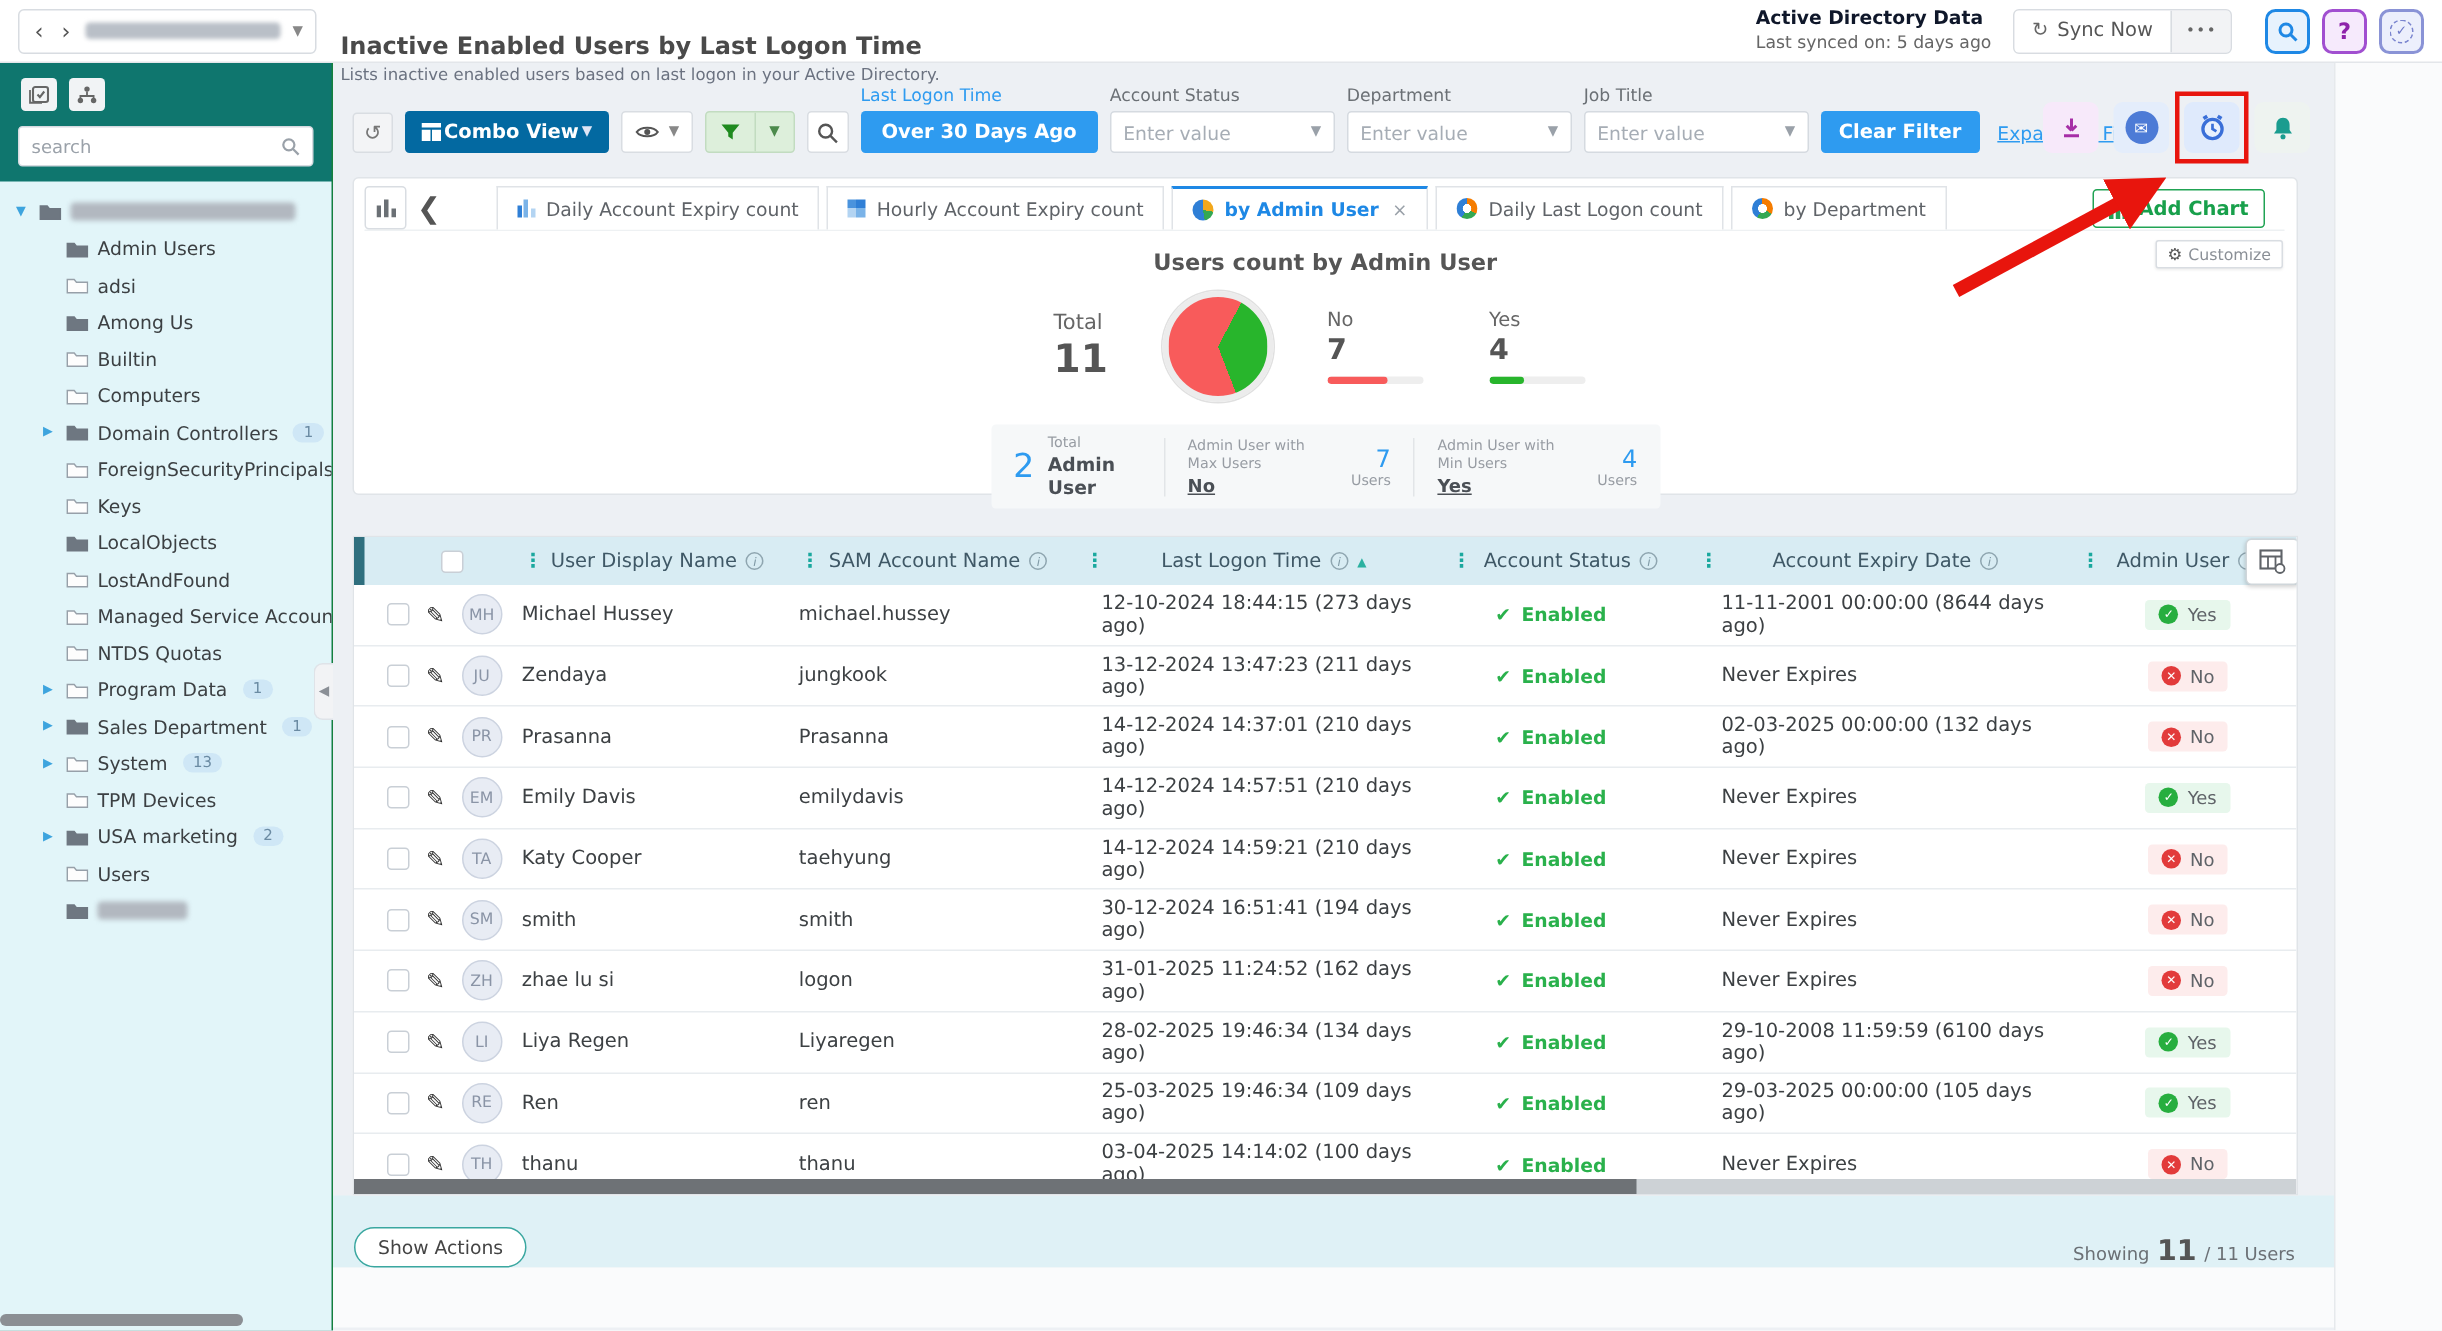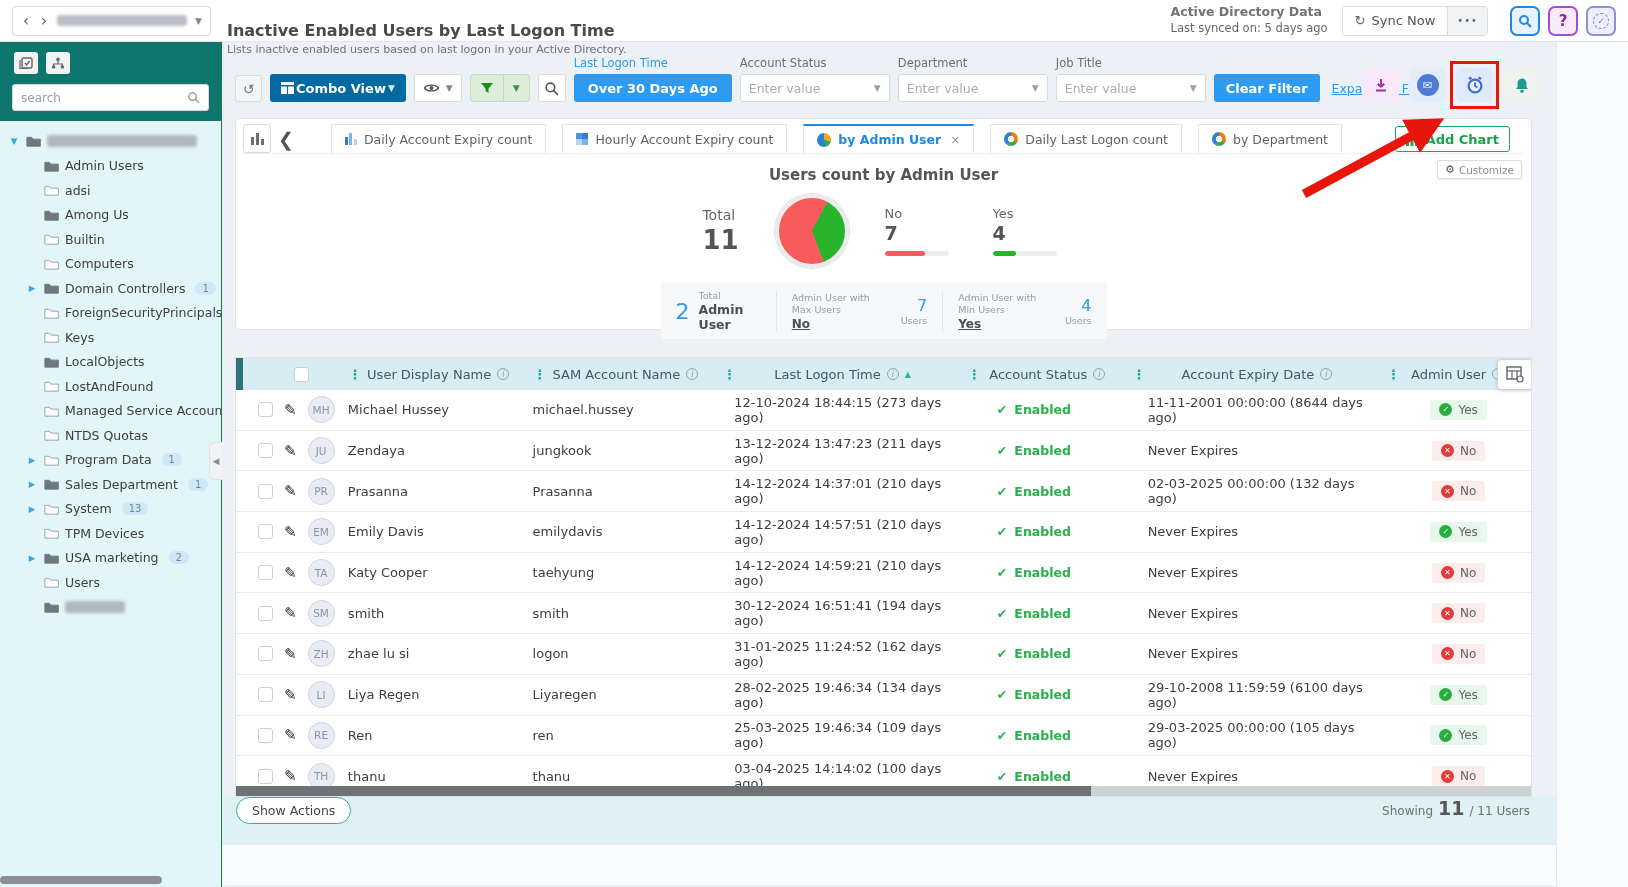--- a/index.html
+++ b/index.html
@@ -10,21 +10,21 @@
   .topbar { height:42px; display:flex; align-items:center; padding:0 12px; background:#fff; border-bottom:1px solid #e3e6ea; position:relative; z-index:5;}
   .navgroup { display:flex; align-items:center; height:30px; border:1px solid #d8dce1; border-radius:4px; background:#fff; padding:0 8px; gap:8px; }
   .navbtn { color:#555; font-size:15px; cursor:pointer; padding:0 2px; }
   .blob { display:inline-block; background:#b9bfc7; border-radius:3px; height:11px; filter:blur(1.5px); }.blob.w130{width:130px}
   .caret { font-size:9px; color:#888; }
   .titleblock { margin-left:16px;margin-top:36px; }
   .titleblock h1 { font-size:16px; font-weight:bold; color:#4a4a4a; line-height:1.2; }
   .titleblock p { font-size:11px; color:#6b7280; margin-top:2px; }
   .top-spacer { flex:1; }
   .syncedblock { text-align:left; margin-right:14px; line-height:1.35; }
-  .syncedblock .l1 { font-weight:bold; color:#737373; font-size:12.5px; }
+  .syncedblock .l1 { font-weight:bold; color:#0f172a; font-size:12.5px; }
   .syncedblock .l2 { font-size:11.5px; color:#666; }
   .syncgroup { display:flex; align-items:center; height:30px; border:1px solid #d8dce1; border-radius:4px; background:#f8f9fa; margin-right:14px; overflow:hidden; }
   .syncbtn { display:flex; align-items:center; gap:6px; padding:0 12px; color:#555; font-size:13px; cursor:pointer; background:#fff; height:100%; }
   .morebtn { padding:0 9px; border-left:1px solid #d8dce1; color:#666; font-size:10px; letter-spacing:1px; cursor:pointer; height:100%; display:flex; align-items:center; background:#f2f3f5;}
   .sqicon { width:30px; height:30px; border-radius:7px; display:flex; align-items:center; justify-content:center; margin-left:8px; cursor:pointer; font-weight:bold; }
   .sqicon.search { border:2px solid #1e88e5; background:#e7f2fd; color:#1e88e5; }
   .sqicon.help { border:2px solid #a14fd0; background:#f6eafc; color:#8e24aa; font-size:15px; }
   .sqicon.audit { border:2px solid #8a93d6; background:#eceffc; color:#6f7ac9; }
   .circ-check { width:16px; height:16px; border:1.6px dashed #7a85cf; border-radius:50%; font-size:9px; display:flex; align-items:center; justify-content:center; color:#6f7ac9; }
 
@@ -81,21 +81,21 @@
   .chat-bub { width:22px; height:22px; border-radius:50%; background:#4d7bd6; color:#fff; font-size:11px; display:flex; align-items:center; justify-content:center; }
   .alarm-wrap { position:relative; }
   .red-frame { position:absolute; left:-6px; top:-7px; right:-6px; bottom:-7px; border:3.5px solid #e8150d; pointer-events:none; }
   .arrow-svg { position:absolute; left:0; top:0; pointer-events:none; z-index:6; }
 
   
   .chart-panel { margin:16px 0 0 13px; width:1297px; height:212px; background:#fff; border:1px solid #e0e4e8; border-radius:4px; position:relative; }
   .tab-row { display:flex; align-items:stretch; height:30px; margin:5px 8px 0 7px; gap:7px; border-bottom:1px solid #eef1f3; padding-right:170px;}
   .ctype-btn { width:28px; border:1px solid #d9dde2; border-radius:3px; display:flex; align-items:center; justify-content:center; background:#fff; cursor:pointer; }
   .tab-chevron { font-size:19px; color:#555; font-weight:bold; display:flex; align-items:center; cursor:pointer; }
-  .tabs { display:flex; gap:16px;padding-left:30px; }
+  .tabs { display:flex; gap:5px;padding-left:30px; }
   .tab { display:flex; align-items:center; gap:7px; padding:0 13px; border:1px solid #e0e3e7; border-bottom:none; background:#fff; font-size:12.5px; color:#5f6368; white-space:nowrap; cursor:pointer; }
   .tab.active { border-top:2px solid #1e88e5; color:#1e88e5; font-weight:bold; }
   .tab .tclose { color:#9aa1a9; font-size:12px; margin-left:2px; font-weight:normal;}
   .tab-ic { flex:none; }
   .ic-bar-chart { width:12px; height:12px; background-image:linear-gradient(#2f7fd6,#2f7fd6),linear-gradient(#7ab3e8,#7ab3e8),linear-gradient(#b3d4f2,#b3d4f2); background-position:0 100%,4.5px 100%,9px 100%; background-size:3px 8px,3px 12px,3px 6px; background-repeat:no-repeat; }
   .ic-heatmap { width:12px; height:12px; background:conic-gradient(#2f7fd6 0 25%,#7ab3e8 0 50%,#b3d4f2 0 75%,#4a93dd 0); }
   .ic-pie { width:14px; height:14px; border-radius:50%; background:conic-gradient(#f2a71b 0 100deg,#34a853 100deg 170deg,#2f7fd6 170deg 360deg); }
   .ic-donut { width:14px; height:14px; border-radius:50%; background:radial-gradient(closest-side,#fff 42%,transparent 43%),conic-gradient(#f57c00 0 120deg,#34a853 120deg 210deg,#2f7fd6 210deg 360deg); }
   .add-chart { position:absolute; top:7px; right:21px; height:26px; display:flex; align-items:center; gap:6px; border:1px solid #21a354; color:#18a04b; background:#fff; border-radius:3px; padding:0 10px; font-weight:bold; font-size:13px; cursor:pointer; }
   .customize { position:absolute; top:41px; right:9px; height:19px; display:flex; align-items:center; gap:4px; border:1px solid #d9dde2; background:#fff; border-radius:2px; padding:0 7px; font-size:10.5px; color:#8a8f96; box-shadow:0 1px 2px rgba(0,0,0,.08); cursor:pointer; }
@@ -143,21 +143,21 @@
   .badge { display:inline-flex; align-items:center; gap:6px; padding:3px 9px; border-radius:3px; font-size:12px; color:#5f6368; }
   .badge.yes { background:#e7f7ec; }
   .badge.no { background:#fdecec; }
   .bic { width:13px; height:13px; border-radius:50%; color:#fff; font-size:8px; display:flex; align-items:center; justify-content:center; }
   .badge.yes .bic { background:#27ae3f; }
   .badge.no .bic { background:#e23b3b; }
   .hscroll { position:absolute; left:0; right:0; bottom:0; height:10px; background:#cdd2d6; }
   .hscroll .thumb { width:66%; height:100%; background:#6e7276; }
 
   
-  .footer-bar { margin-top:0; width:1334px; height:48px; background:#dff1f6; display:flex; align-items:flex-start; justify-content:space-between; padding:0 26px 0 14px; }
+  .footer-bar { margin-top:0; width:1334px; height:48px; background:#dff1f6; display:flex; align-items:flex-end; justify-content:space-between; padding:0 26px 0 14px; }
   .show-actions { height:27px; padding:0 15px; border:1.5px solid #3aa7a0; border-radius:14px; background:#fff; color:#444; font-size:12.5px; cursor:pointer; font-family:inherit; }
   .showing { color:#6b7075; font-size:12px; display:flex; align-items:baseline; gap:5px; }
   .showing .big { font-size:19px; font-weight:bold; color:#555; }
   .below-footer { height:40px; background:#fafbfc; width:1334px; }
   svg { display:block; }
 </style>
 </head>
 <body>
 
 <div class="topbar">

